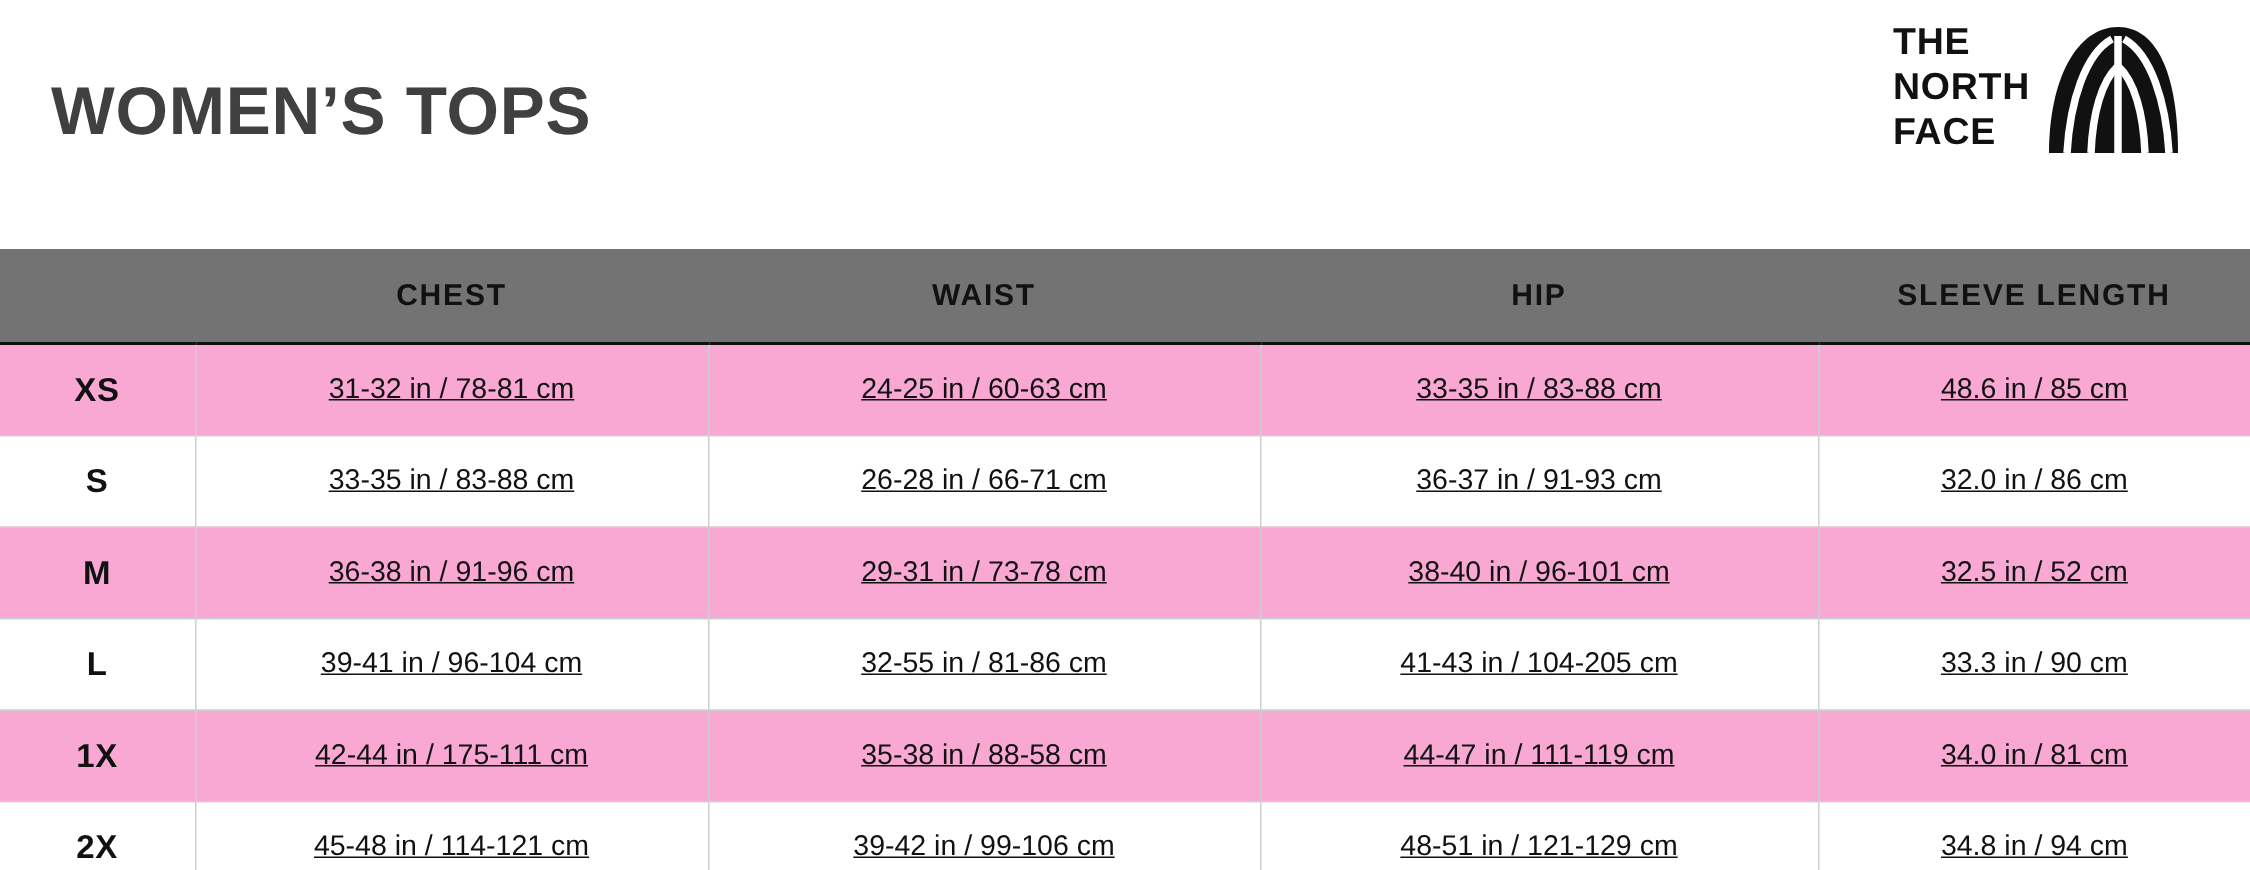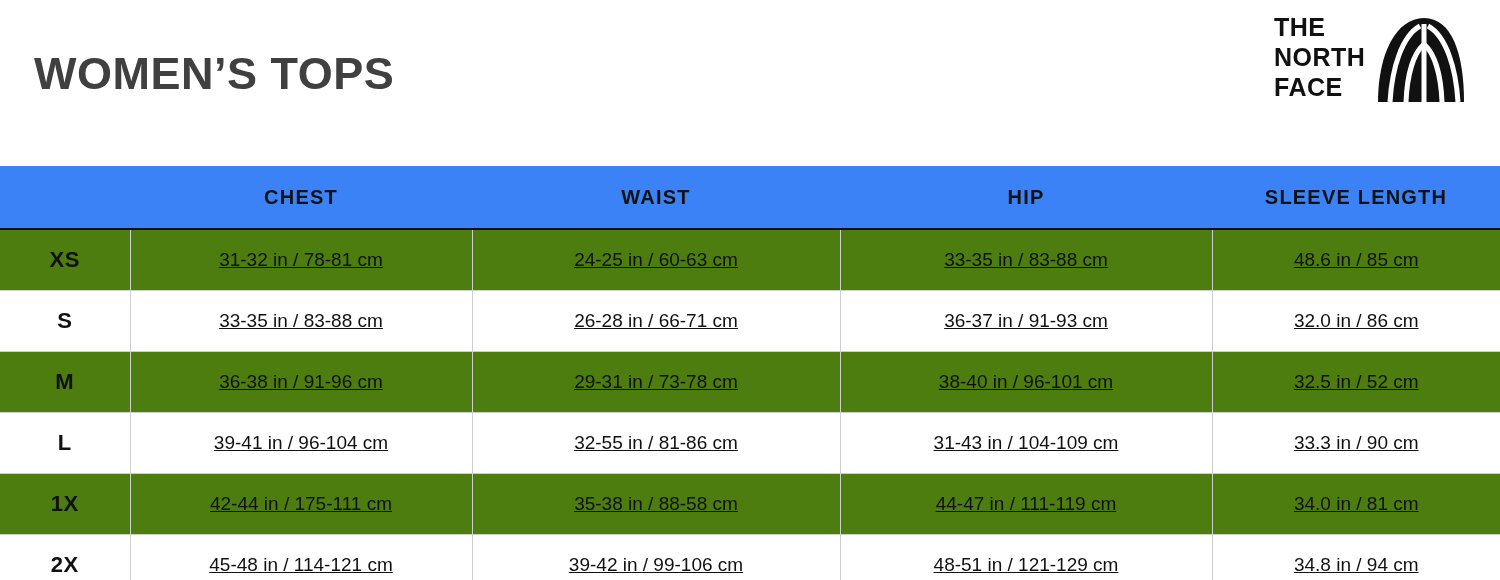--- a/index.html
+++ b/index.html
@@ -35,21 +35,21 @@
     font-size: 45px;
     font-weight: bold;
     letter-spacing: 0.5px;
     color: #404040;
     white-space: nowrap;
   }
 
   
   .logo {
     position: absolute;
-    right: 36px;
+    right: 48px;
     top: 10px;
     width: 190px;
     height: 100px;
   }
   .logo svg {
     display: block;
   }
 
   
   .size-table {
@@ -74,31 +74,31 @@
 
   .size-table thead th {
     height: 62px;
     vertical-align: middle;
     font-size: 20px;
     font-weight: bold;
     letter-spacing: 1.2px;
     color: #111111;
     text-align: center;
     border-bottom: 2px solid #111111;
-    background: #3b82f6;
+    background: #737373;
   }
   .size-table thead th.col-size {
     border-bottom: 2px solid #111111;
   }
 
   .size-table tbody tr {
     height: 61px;
   }
   .size-table tbody tr.shade td {
-    background: #4d7c0f;
+    background: #f9a8d4;
   }
   .size-table tbody tr.plain td {
     background: #ffffff;
   }
 
   .size-table tbody td {
     vertical-align: middle;
     font-size: 19px;
     text-align: center;
     color: #111111;
@@ -186,21 +186,21 @@
         <td class="size-cell">M</td>
         <td class="val-cell">36-38 in / 91-96 cm</td>
         <td class="val-cell">29-31 in / 73-78 cm</td>
         <td class="val-cell">38-40 in / 96-101 cm</td>
         <td class="val-cell last">32.5 in / 52 cm</td>
       </tr>
       <tr class="plain">
         <td class="size-cell">L</td>
         <td class="val-cell">39-41 in / 96-104 cm</td>
         <td class="val-cell">32-55 in / 81-86 cm</td>
-        <td class="val-cell">31-43 in / 104-109 cm</td>
+        <td class="val-cell">41-43 in / 104-205 cm</td>
         <td class="val-cell last">33.3 in / 90 cm</td>
       </tr>
       <tr class="shade">
         <td class="size-cell">1X</td>
         <td class="val-cell">42-44 in / 175-111 cm</td>
         <td class="val-cell">35-38 in / 88-58 cm</td>
         <td class="val-cell">44-47 in / 111-119 cm</td>
         <td class="val-cell last">34.0 in / 81 cm</td>
       </tr>
       <tr class="plain">

